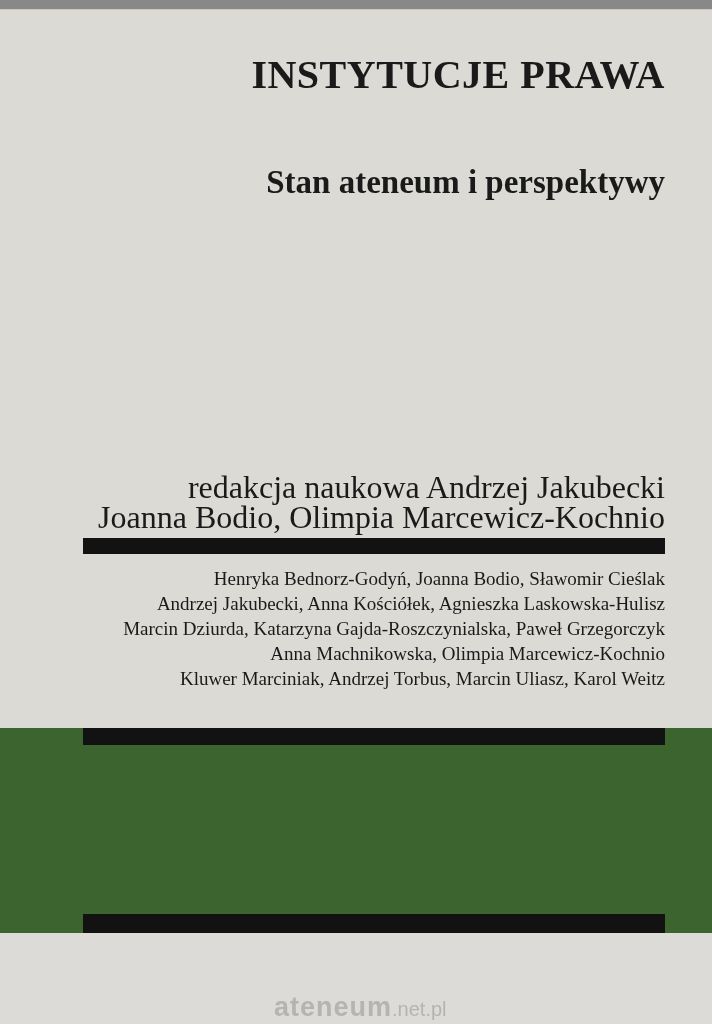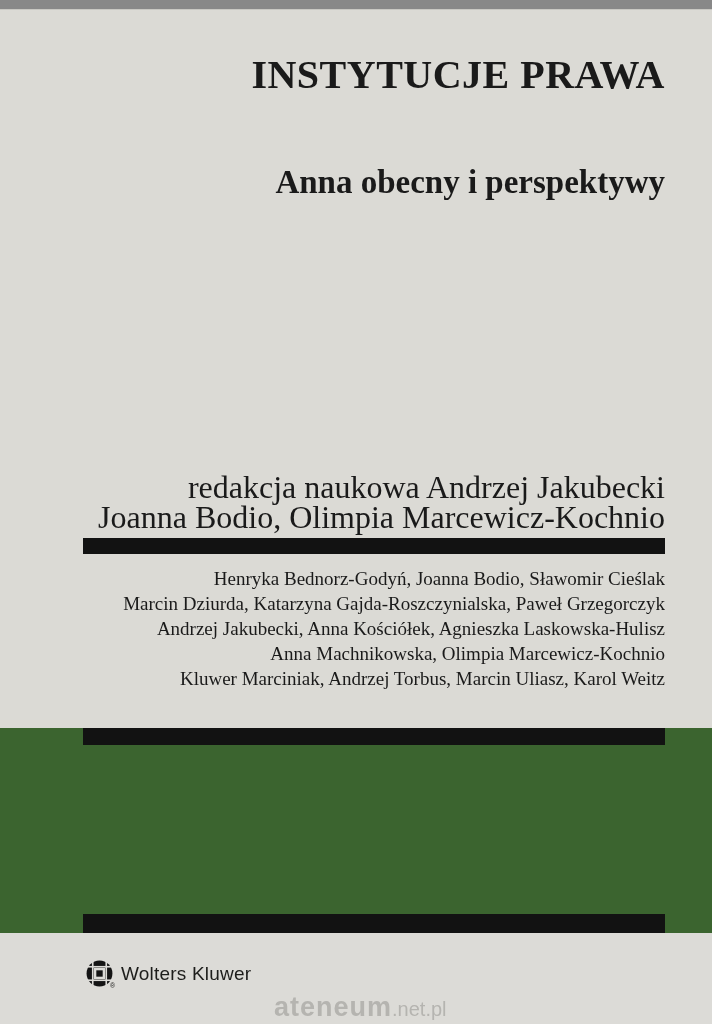--- a/index.html
+++ b/index.html
@@ -111,58 +111,41 @@
 </style>
 </head>
 <body>
 
 <div class="stage">
 
   <div class="rblock title">
     <div>INSTYTUCJE PRAWA</div>
   </div>
 
-  <div class="rblock subtitle">Anna obecny i perspektywy</div>
+  <div class="rblock subtitle">Stan ateneum i perspektywy</div>
 
   <div class="rblock editors">
     <div>redakcja naukowa Andrzej Jakubecki</div>
     <div>Joanna Bodio, Olimpia Marcewicz-Kochnio</div>
   </div>
 
   <div class="bar bar1"></div>
 
   <div class="rblock authors">
     <span>Henryka Bednorz-Godyń, Joanna Bodio, Sławomir Cieślak</span>
+    <span>Andrzej Jakubecki, Anna Kościółek, Agnieszka Laskowska-Hulisz</span>
     <span>Marcin Dziurda, Katarzyna Gajda-Roszczynialska, Paweł Grzegorczyk</span>
-    <span>Andrzej Jakubecki, Anna Kościółek, Agnieszka Laskowska-Hulisz</span>
     <span>Anna Machnikowska, Olimpia Marcewicz-Kochnio</span>
     <span>Kluwer Marciniak, Andrzej Torbus, Marcin Uliasz, Karol Weitz</span>
   </div>
 
   <div class="band"></div>
   <div class="bar bar2"></div>
   <div class="bar bar3"></div>
 
   <div class="footer"></div>
 
-  <div class="publisher">
-    <span style="position:relative;display:inline-block;">
-      <svg class="wk-logo" width="27" height="27" viewBox="0 0 28 28">
-        <circle cx="14" cy="14" r="13.4" fill="#141414"></circle>
-        <g style="stroke:var(--footer,#dcdbd7)" stroke-width="1.7">
-          <line x1="0" y1="7" x2="28" y2="7"></line>
-          <line x1="0" y1="21" x2="28" y2="21"></line>
-          <line x1="7" y1="0" x2="7" y2="28"></line>
-          <line x1="21" y1="0" x2="21" y2="28"></line>
-        </g>
-        <rect x="8.2" y="8.2" width="11.6" height="11.6" style="fill:var(--footer,#dcdbd7)"></rect>
-        <rect x="10.7" y="10.7" width="6.6" height="6.6" fill="#141414"></rect>
-      </svg>
-      <span class="reg-mark">®</span>
-    </span>
-    <span class="publisher-name">Wolters Kluwer</span>
-  </div>
 
   <div class="watermark">
     <span class="wm-main">ateneum</span><span class="wm-ext">.net.pl</span>
   </div>
 
 </div>
 
 </body></html>

